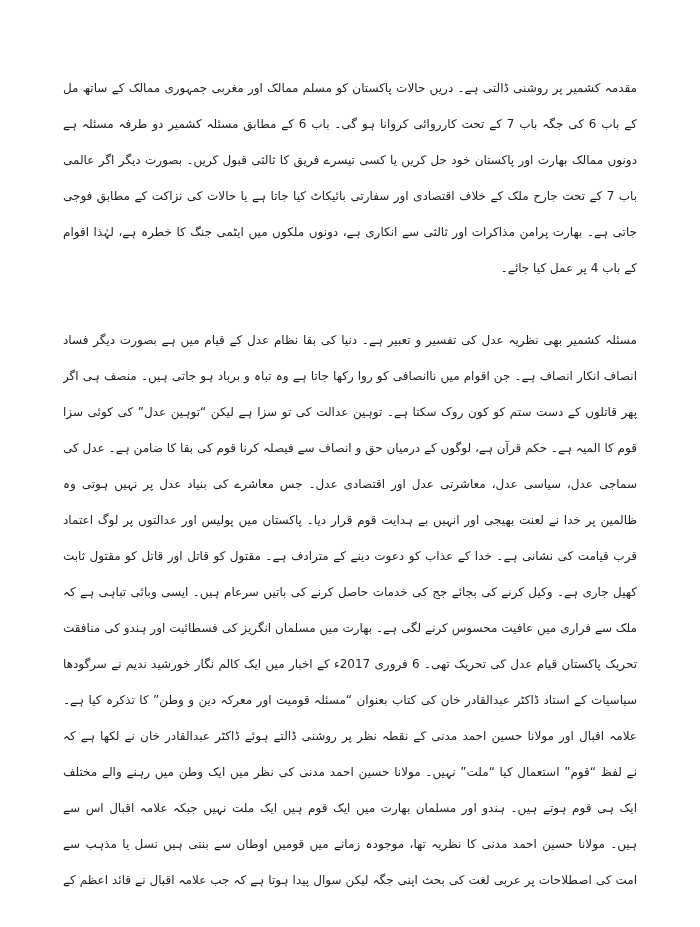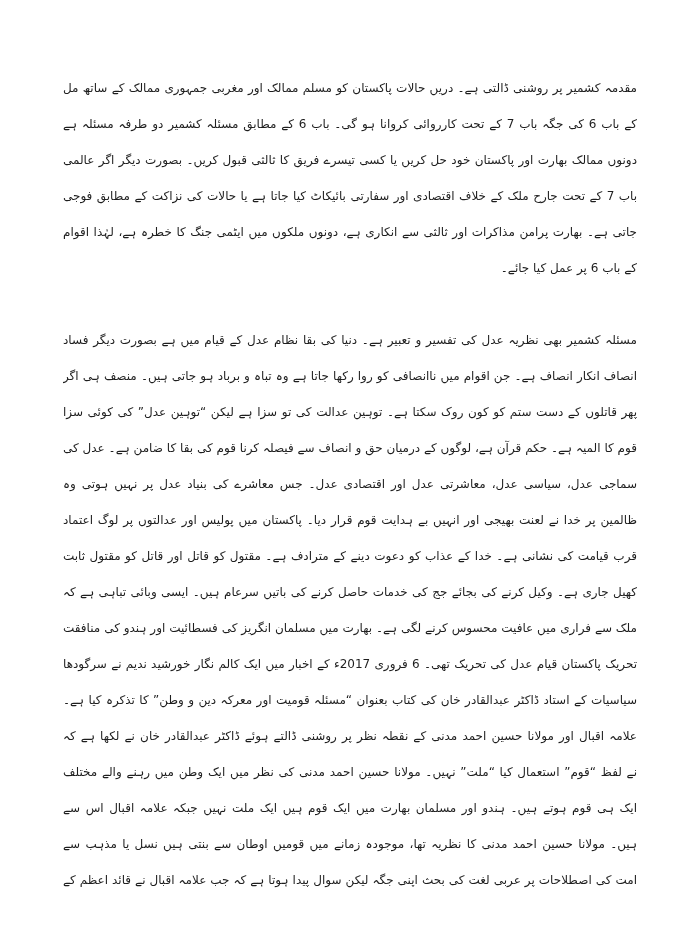--- a/index.html
+++ b/index.html
@@ -43,21 +43,21 @@
 <body>
 
 <div class="page">
 
   <div class="paragraph">
     <div class="line">مقدمہ کشمیر پر روشنی ڈالتی ہے۔ دریں حالات پاکستان کو مسلم ممالک اور مغربی جمہوری ممالک کے ساتھ مل کر اقوام متحدہ چارٹر</div>
     <div class="line">کے باب 6 کی جگہ باب 7 کے تحت کارروائی کروانا ہو گی۔ باب 6 کے مطابق مسئلہ کشمیر دو طرفہ مسئلہ ہے جسے پرامن طریقہ سے</div>
     <div class="line">دونوں ممالک بھارت اور پاکستان خود حل کریں یا کسی تیسرے فریق کا ثالثی قبول کریں۔ بصورت دیگر اگر عالمی امن کو خطرہ ہو تو</div>
     <div class="line">باب 7 کے تحت جارح ملک کے خلاف اقتصادی اور سفارتی بائیکاٹ کیا جاتا ہے یا حالات کی نزاکت کے مطابق فوجی کارروائی کی</div>
     <div class="line">جاتی ہے۔ بھارت پرامن مذاکرات اور ثالثی سے انکاری ہے، دونوں ملکوں میں ایٹمی جنگ کا خطرہ ہے، لہٰذا اقوام متحدہ کے چارٹر</div>
-    <div class="line para-end">کے باب 6 پر عمل کیا جائے۔</div>
+    <div class="line para-end">کے باب 4 پر عمل کیا جائے۔</div>
   </div>
 
   <div class="para-gap"></div>
 
   <div class="paragraph">
     <div class="line">مسئلہ کشمیر بھی نظریہ عدل کی تفسیر و تعبیر ہے۔ دنیا کی بقا نظام عدل کے قیام میں ہے بصورت دیگر فساد ہی فساد ہے۔ تاخیر</div>
     <div class="line">انصاف انکار انصاف ہے۔ جن اقوام میں ناانصافی کو روا رکھا جاتا ہے وہ تباہ و برباد ہو جاتی ہیں۔ منصف ہی اگر قاتل انصاف ہو تو</div>
     <div class="line">پھر قاتلوں کے دست ستم کو کون روک سکتا ہے۔ توہین عدالت کی تو سزا ہے لیکن “توہین عدل” کی کوئی سزا نہیں۔ یہی تو پاکستانی</div>
     <div class="line">قوم کا المیہ ہے۔ حکم قرآن ہے، لوگوں کے درمیان حق و انصاف سے فیصلہ کرنا قوم کی بقا کا ضامن ہے۔ عدل کی کئی اقسام ہیں۔</div>
     <div class="line">سماجی عدل، سیاسی عدل، معاشرتی عدل اور اقتصادی عدل۔ جس معاشرے کی بنیاد عدل پر نہیں ہوتی وہ ظالمین کا معاشرہ ہے۔</div>

